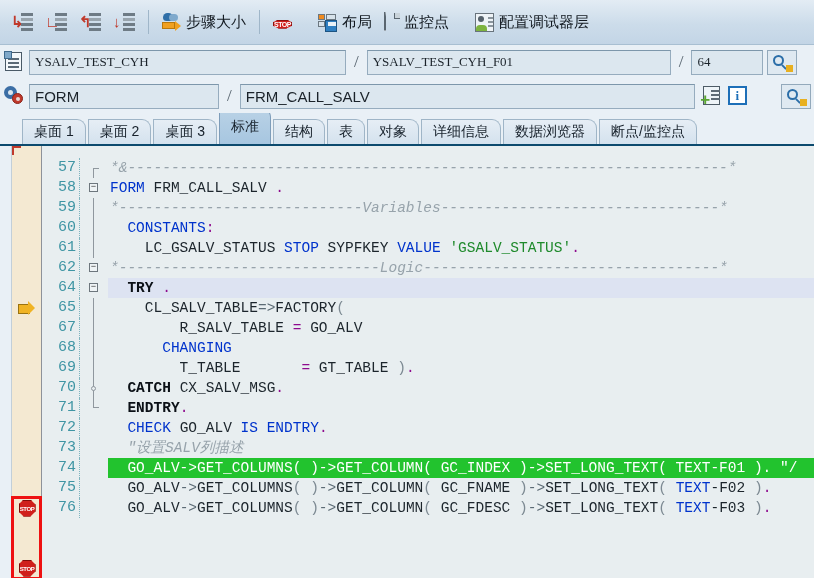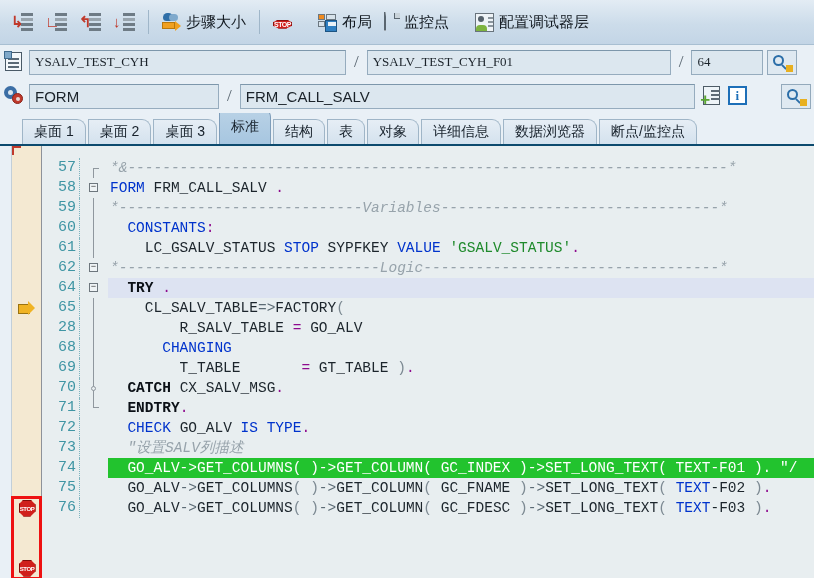--- a/index.html
+++ b/index.html
@@ -581,24 +581,24 @@
     </div>
   <div class="lines" id="lines">
       <div class="cline" style="margin-top: 12px;"><div class="lnum">57</div><div class="fold"><span class="vbar" style="top:10px"></span><span class="tick" style="top:10px"></span></div><div class="ctext"><span class="cmt">*&amp;---------------------------------------------------------------------*</span></div></div>
       <div class="cline"><div class="lnum">58</div><div class="fold"><span class="box">−</span></div><div class="ctext"><span class="kw">FORM </span><span class="id">FRM_CALL_SALV </span><span class="pun">.</span></div></div>
       <div class="cline"><div class="lnum">59</div><div class="fold"><span class="vbar"></span></div><div class="ctext"><span class="cmt">*----------------------------Variables--------------------------------*</span></div></div>
       <div class="cline"><div class="lnum">60</div><div class="fold"><span class="vbar"></span></div><div class="ctext"><span class="id">  </span><span class="kw">CONSTANTS</span><span class="pun">:</span></div></div>
       <div class="cline"><div class="lnum">61</div><div class="fold"><span class="vbar"></span></div><div class="ctext"><span class="id">    LC_GSALV_STATUS </span><span class="kw">STOP </span><span class="id">SYPFKEY </span><span class="kw">VALUE </span><span class="str">'GSALV_STATUS'</span><span class="pun">.</span></div></div>
       <div class="cline"><div class="lnum">62</div><div class="fold"><span class="box">−</span></div><div class="ctext"><span class="cmt">*------------------------------Logic----------------------------------*</span></div></div>
       <div class="cline current"><div class="ctext-bg"></div><div class="lnum">64</div><div class="fold"><span class="box">−</span></div><div class="ctext"><span class="kwb">  TRY </span><span class="pun">.</span></div></div>
       <div class="cline"><div class="lnum">65</div><div class="fold"><span class="vbar"></span></div><div class="ctext"><span class="id">    CL_SALV_TABLE</span><span class="ar">=&gt;</span><span class="id">FACTORY</span><span class="gry">(</span></div></div>
-      <div class="cline"><div class="lnum">28</div><div class="fold"><span class="vbar"></span></div><div class="ctext"><span class="id">        R_SALV_TABLE </span><span class="pun">= </span><span class="id">GO_ALV</span></div></div>
+      <div class="cline"><div class="lnum">67</div><div class="fold"><span class="vbar"></span></div><div class="ctext"><span class="id">        R_SALV_TABLE </span><span class="pun">= </span><span class="id">GO_ALV</span></div></div>
       <div class="cline"><div class="lnum">68</div><div class="fold"><span class="vbar"></span></div><div class="ctext"><span class="kw">      CHANGING</span></div></div>
       <div class="cline"><div class="lnum">69</div><div class="fold"><span class="vbar"></span></div><div class="ctext"><span class="id">        T_TABLE       </span><span class="pun">= </span><span class="id">GT_TABLE </span><span class="gry">)</span><span class="pun">.</span></div></div>
       <div class="cline"><div class="lnum">70</div><div class="fold"><span class="vbar"></span><span class="nub"></span></div><div class="ctext"><span class="kwb">  CATCH </span><span class="id">CX_SALV_MSG</span><span class="pun">.</span></div></div>
       <div class="cline"><div class="lnum">71</div><div class="fold"><span class="vbar" style="bottom:10px"></span><span class="tick"></span></div><div class="ctext"><span class="kwb">  ENDTRY</span><span class="pun">.</span></div></div>
-      <div class="cline"><div class="lnum">72</div><div class="fold"></div><div class="ctext"><span class="kw">  CHECK </span><span class="id">GO_ALV </span><span class="kw">IS TYPE</span><span class="pun">.</span></div></div>
+      <div class="cline"><div class="lnum">72</div><div class="fold"></div><div class="ctext"><span class="kw">  CHECK </span><span class="id">GO_ALV </span><span class="kw">IS ENDTRY</span><span class="pun">.</span></div></div>
       <div class="cline"><div class="lnum">73</div><div class="fold"></div><div class="ctext"><span class="cmt">  "设置SALV列描述</span></div></div>
       <div class="cline greensel"><div class="ctext-bg"></div><div class="lnum">74</div><div class="fold"></div><div class="ctext"><span class="white">  GO_ALV-&gt;GET_COLUMNS( )-&gt;GET_COLUMN( GC_INDEX )-&gt;SET_LONG_TEXT( TEXT-F01 ). "/</span></div></div>
       <div class="cline"><div class="lnum">75</div><div class="fold"></div><div class="ctext"><span class="id">  GO_ALV</span><span class="ar">-&gt;</span><span class="id">GET_COLUMNS</span><span class="gry">( )</span><span class="ar">-&gt;</span><span class="id">GET_COLUMN</span><span class="gry">( </span><span class="id">GC_FNAME </span><span class="gry">)</span><span class="ar">-&gt;</span><span class="id">SET_LONG_TEXT</span><span class="gry">( </span><span class="kw">TEXT</span><span class="id">-F02 </span><span class="gry">)</span><span class="pun">.</span></div></div>
       <div class="cline"><div class="lnum">76</div><div class="fold"></div><div class="ctext"><span class="id">  GO_ALV</span><span class="ar">-&gt;</span><span class="id">GET_COLUMNS</span><span class="gry">( )</span><span class="ar">-&gt;</span><span class="id">GET_COLUMN</span><span class="gry">( </span><span class="id">GC_FDESC </span><span class="gry">)</span><span class="ar">-&gt;</span><span class="id">SET_LONG_TEXT</span><span class="gry">( </span><span class="kw">TEXT</span><span class="id">-F03 </span><span class="gry">)</span><span class="pun">.</span></div></div>
     </div>
 </div>
 
 </body></html>

